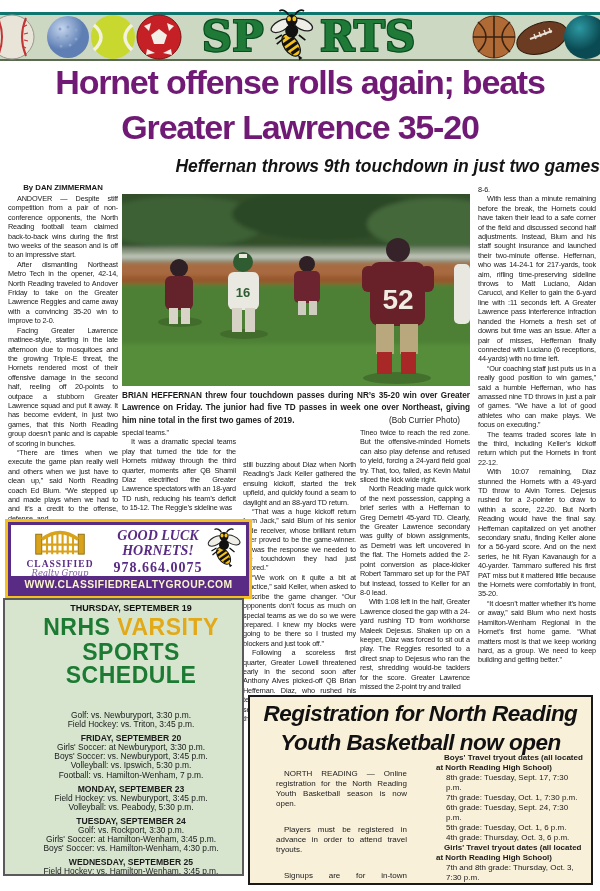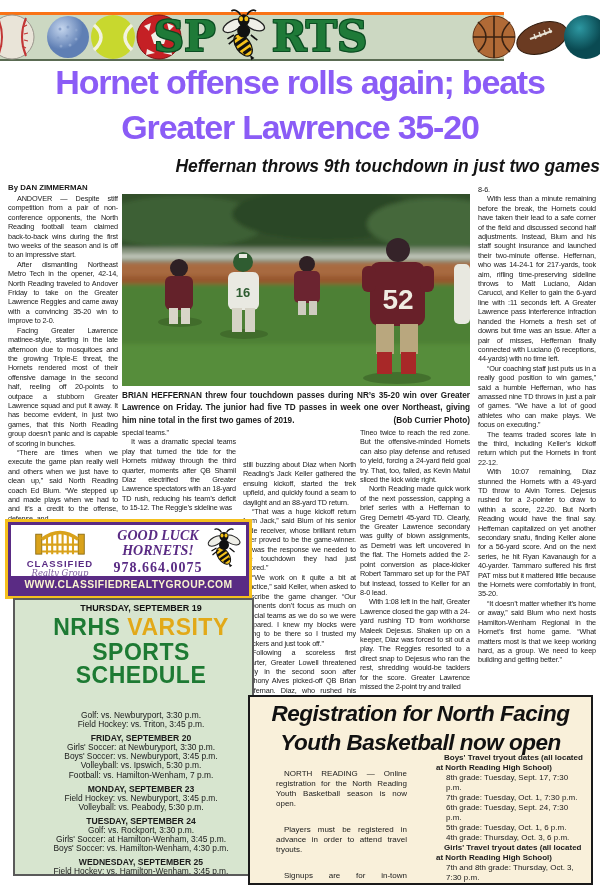--- a/index.html
+++ b/index.html
@@ -1,72 +1,72 @@
 <!DOCTYPE html>
 <html><head>
 <meta charset="utf-8">
 <style>
   html,body{margin:0;padding:0;background:#ffffff;}
   .page{position:relative;width:600px;height:891px;background:#fff;overflow:hidden;
         font-family:"Liberation Sans",sans-serif;color:#1a1a1a;}
 
   
-  .banner{position:absolute;left:0;top:12px;width:504px;height:44px;
-          background:#ccd8c2;border-top:3px solid #f97316;border-bottom:2px solid #5a6b52;}
+  .banner{position:absolute;left:0;top:12px;width:600px;height:44px;
+          background:#ccd8c2;border-top:3px solid #0f766e;border-bottom:2px solid #5a6b52;}
   .banner .ball{position:absolute;top:-2px;}
   .banner-title{position:absolute;left:50%;top:-6px;transform:translateX(-46%);
           white-space:nowrap;font-family:"DejaVu Serif",serif;font-weight:bold;
           font-size:42px;line-height:52px;color:#1f7a38;
           text-shadow:1px 1px 0 #0b4d22,-1px 1px 0 #0b4d22,1px -1px 0 #0b4d22,-1px -1px 0 #0b4d22;}
   .banner-title .hornet-slot{display:inline-block;width:56px;height:52px;vertical-align:-10px;}
 
   
   .headline{position:absolute;left:0;top:60px;width:600px;text-align:center;
-            font-weight:bold;font-size:34px;line-height:45px;letter-spacing:-1.2px;color:#8b5cf6;}
+            font-weight:bold;font-size:34px;line-height:45px;letter-spacing:-1.2px;color:#701a75;}
   .subhead{position:absolute;left:0;top:156px;width:600px;text-align:right;
            font-weight:bold;font-style:italic;font-size:17.5px;color:#141414;}
 
   
   .col{position:absolute;overflow:hidden;}
   .col p{margin:0;font-size:7.3px;line-height:9.4px;letter-spacing:-0.15px;
          text-align:justify;text-indent:9px;}
   .col.cont p:first-of-type{text-indent:0;}
-  .byline{font-weight:bold;font-size:7.8px;line-height:10px;text-align:left;margin-bottom:1px;}
+  .byline{font-weight:bold;font-size:7.8px;line-height:10px;text-align:center;margin-bottom:1px;}
   .c1{left:8px;top:183px;width:110px;height:338px;}
   .c2{left:122px;top:428px;width:114px;height:92px;}
   .c3{left:243px;top:428px;width:113px;height:264px;margin-top:32px;}
   .c4{left:360px;top:428px;width:110px;height:264px;}
   .c5{left:478px;top:185px;width:118px;height:505px;}
 
   
   .photo{position:absolute;left:122px;top:194px;width:348px;height:192px;overflow:hidden;background:#4e8034;}
   .caption{position:relative;left:122px;top:390px;width:348px;font-weight:bold;
            font-size:8.2px;line-height:12.3px;text-align:justify;height:38px;position:absolute;}
-  .caption .credit{position:absolute;right:0;bottom:1px;font-weight:bold;}
+  .caption .credit{position:absolute;right:10px;bottom:1px;font-weight:normal;}
 
   
   .ad{position:absolute;left:8px;top:522px;width:241px;height:74px;background:#fff;
       border:3px solid #5a2b84;box-shadow:0 0 0 3px #f5c01d;box-sizing:border-box;}
   .ad-logo{position:absolute;left:8px;top:4px;width:82px;text-align:center;}
-  .ad-logo-name{font-family:Liberation Sans, sans-serif;font-size:9.5px;font-weight:bold;
+  .ad-logo-name{font-family:Liberation Serif, serif;font-size:9.5px;font-weight:bold;
                 letter-spacing:1px;color:#5a2b84;line-height:10px;}
   .ad-logo-sub{font-family:"DejaVu Serif",serif;font-style:italic;font-size:8.5px;
                color:#7a5a9a;line-height:9px;}
   .ad-text{position:absolute;left:92px;top:3px;width:110px;text-align:center;}
   .ad-line{font-family:"Liberation Serif",serif;font-style:italic;font-weight:bold;
            font-size:14px;line-height:15px;color:#5a2b84;}
   .ad-phone{font-family:"Liberation Serif",serif;font-weight:bold;font-size:14px;
             letter-spacing:1px;color:#5a2b84;margin-top:2px;}
   .ad-hornet{position:absolute;right:4px;top:3px;}
   .ad-bar{position:absolute;left:0;bottom:0;width:100%;height:17px;background:#5a2b84;
           text-align:center;font-weight:bold;font-size:10.3px;line-height:17px;
           letter-spacing:0.4px;color:#f8f3cf;}
 
   
-  .sched{position:absolute;left:13px;top:598px;width:241px;height:278px;background:#d7e5cf;
+  .sched{position:absolute;left:3px;top:598px;width:241px;height:278px;background:#d7e5cf;
          border:2px solid #5a5a5a;box-sizing:border-box;text-align:center;overflow:hidden;padding-left:15px;}
   .sched-date{font-weight:bold;font-size:9px;line-height:11px;margin-top:3px;color:#111;}
   .sched-title{font-weight:bold;font-size:23px;line-height:23px;letter-spacing:0.5px;
                color:#1d7a33;margin-top:2px;}
   .sched-title .gold{color:#e2a918;}
   .sched-list{margin-top:24px;}
   .sched-list p{margin:0;font-size:8.4px;line-height:9.1px;}
   .sched-list .li-day{font-weight:bold;margin-top:5px;font-size:8.6px;}
 
   
@@ -320,21 +320,21 @@
         <p class="li-game">Golf: vs. Rockport, 3:30 p.m.</p>
         <p class="li-game">Girls' Soccer: at Hamilton-Wenham, 3:45 p.m.</p>
         <p class="li-game">Boys' Soccer: vs. Hamilton-Wenham, 4:30 p.m.</p>
         <p class="li-day">WEDNESDAY, SEPTEMBER 25</p>
         <p class="li-game">Field Hockey: vs. Hamilton-Wenham, 3:45 p.m.</p>
         <p class="li-game">Volleyball: at Triton, 5:30 p.m.</p>
       </div>
   </div>
 
   <div class="reg">
-    <div class="reg-title">Registration for North Facing</div>
+    <div class="reg-title">Registration for North Reading</div>
     <div class="reg-title">Youth Basketball now open</div>
     <div class="reg-cols">
       <div class="reg-left">
           <p>NORTH READING — Online registration for the North Reading Youth Basketball season is now open.</p>
           <p>Players must be registered in advance in order to attend travel tryouts.</p>
           <p>Signups are for in-town participation only for both boys and girls, second through eighth grade.</p>
           <p>Information for all grades can also be found on the website, including those who wish to coach an in-town team.</p>
           <p>To register go to www.nryb.net. There is a link to the online signups on the website.</p>
           <p>Travel team tryout dates will also be listed.</p>
         </div>

